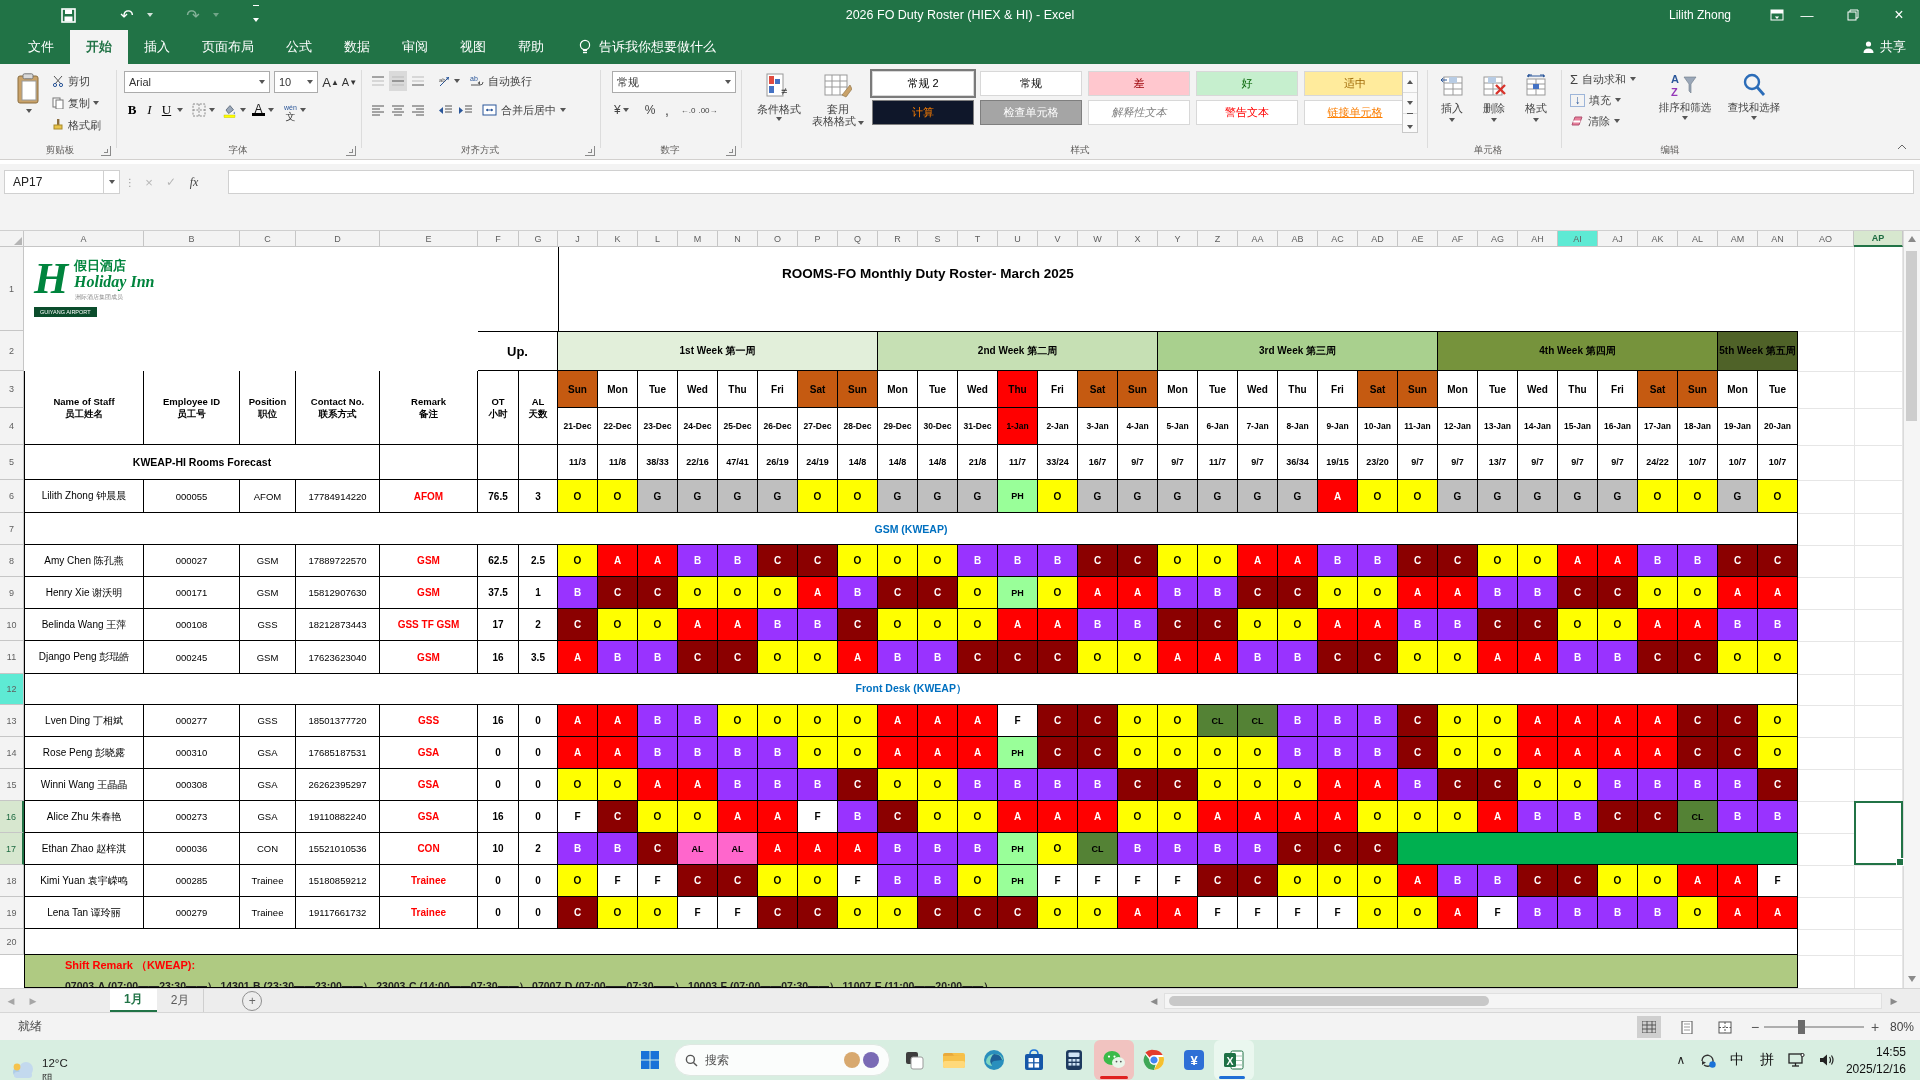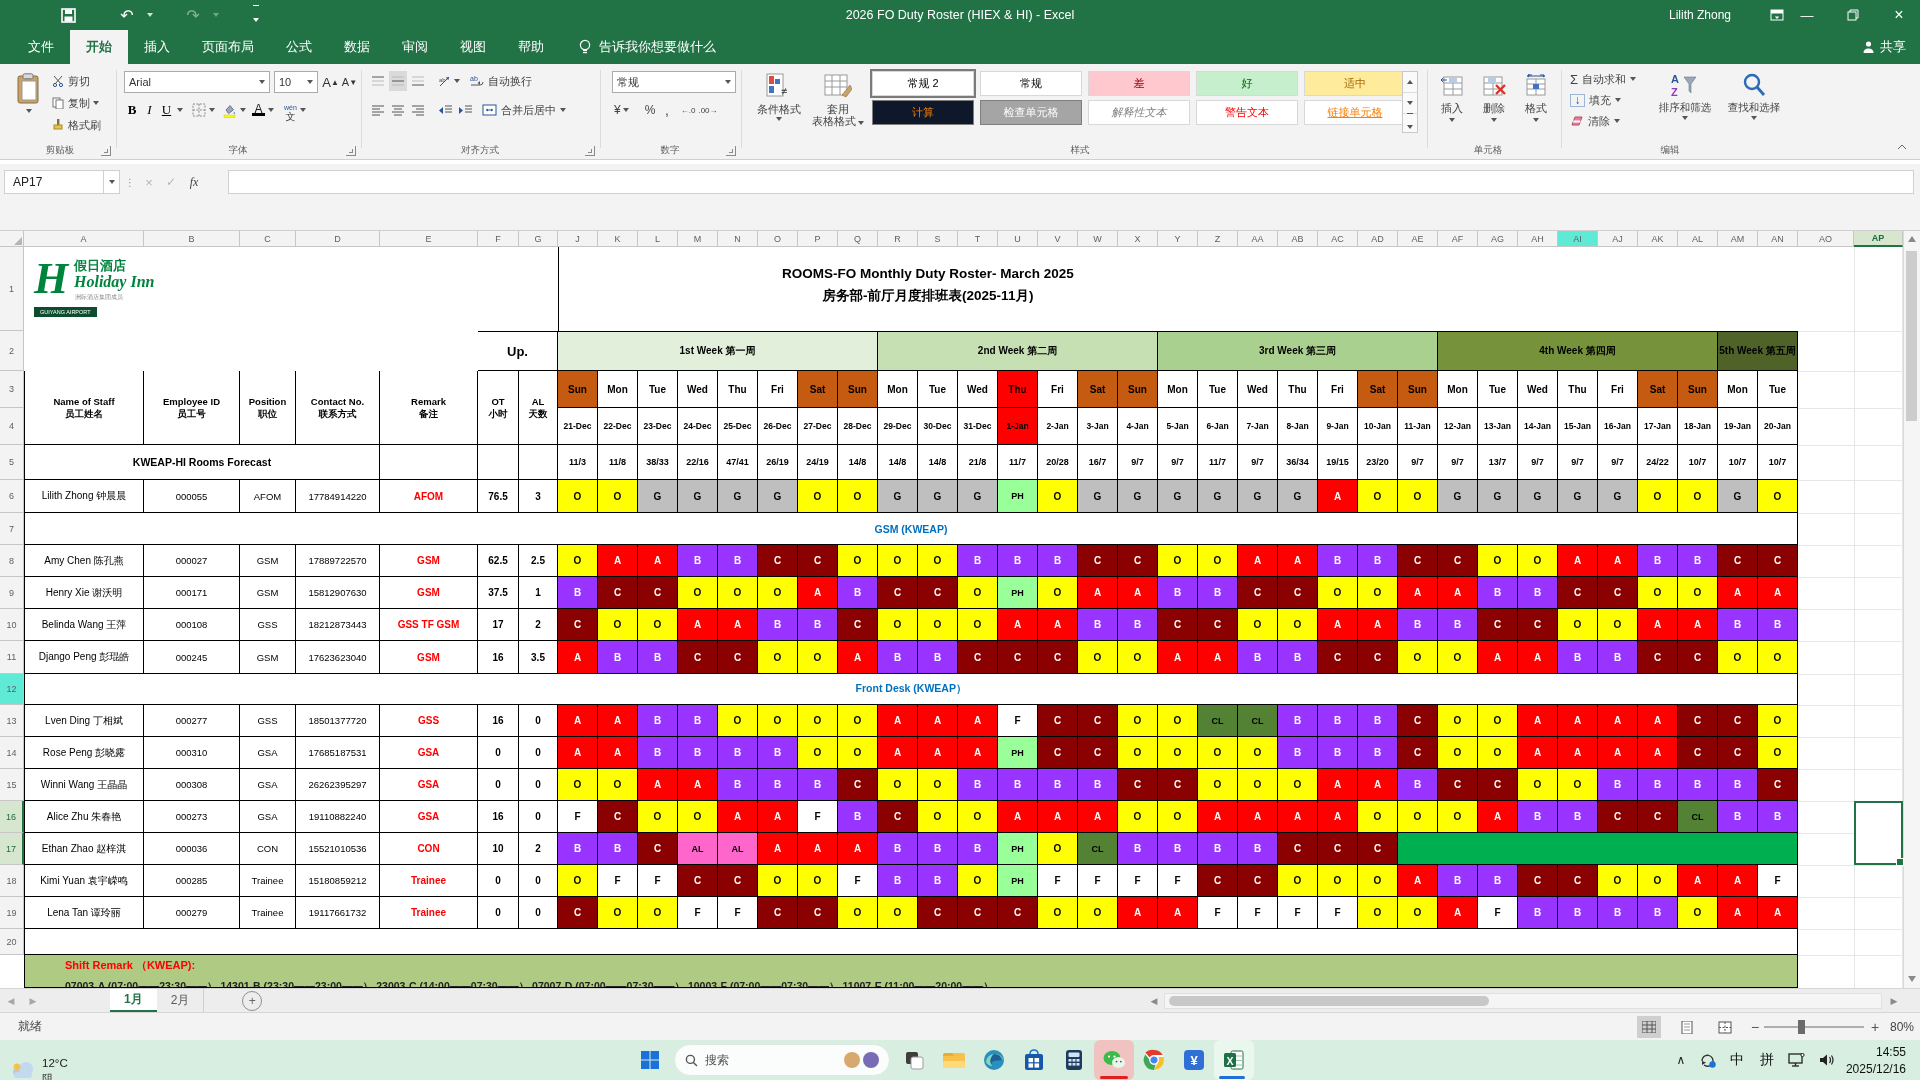--- a/index.html
+++ b/index.html
@@ -592,21 +592,20 @@
       <div style="position: absolute; box-sizing: border-box; left: 1902px; top: 16px; width: 1px; height: 741px; background: rgb(230, 230, 230);"></div>
       <div style="position: absolute; box-sizing: border-box; left: 34px; top: 20px; width: 180px; height: 76px;">
         <div style="position: absolute; left: 0px; top: 2px; font-family: &quot;Liberation Serif&quot;, serif; font-style: italic; font-weight: bold; font-size: 44px; color: rgb(0, 132, 61);">H</div>
         <div style="position: absolute; left: 40px; top: 6px; font-size: 13px; font-weight: bold; color: rgb(0, 132, 61);">假日酒店</div>
         <div style="position: absolute; left: 40px; top: 22px; font-size: 16px; font-weight: bold; font-style: italic; color: rgb(0, 132, 61); font-family: &quot;Liberation Serif&quot;, serif;">Holiday Inn</div>
         <div style="position: absolute; left: 41px; top: 42px; font-size: 6px; color: rgb(138, 138, 138);">洲际酒店集团成员</div>
         <div style="position: absolute; left: 0px; top: 56px; background: rgb(11, 77, 44); color: rgb(255, 255, 255); font-size: 5.5px; padding: 2px 6px;">GUIYANG AIRPORT</div>
       </div>
       <div style="position: absolute; box-sizing: border-box; left: 558px; top: 16px; width: 1px; height: 84px; background: rgb(0, 0, 0);"></div>
       <div style="position: absolute; box-sizing: border-box; left: 558px; top: 34px; width: 740px; height: 16px; display: flex; align-items: center; justify-content: center; font-size: 13.5px; font-weight: bold; color: rgb(0, 0, 0);">ROOMS-FO Monthly Duty Roster- March 2025</div>
-      <div style="position: absolute; box-sizing: border-box; left: 558px; top: 56px; width: 740px; height: 18px; display: flex; align-items: center; justify-content: center; font-size: 13.5px; font-weight: bold; color: rgb(0, 0, 0);">房务部-前厅月度排班表(2025-11月)</div>
       <div style="position: absolute; box-sizing: border-box; left: 478px; top: 100px; width: 80px; height: 40px; display: flex; align-items: center; justify-content: center; overflow: hidden; background: rgb(255, 255, 255); color: rgb(0, 0, 0); font-size: 13px; font-weight: bold; border-right: 1px solid rgb(0, 0, 0); border-bottom: 1px solid rgb(0, 0, 0); border-top: 1px solid rgb(0, 0, 0);">Up.</div>
       <div style="position: absolute; box-sizing: border-box; left: 558px; top: 100px; width: 320px; height: 40px; display: flex; align-items: center; justify-content: center; overflow: hidden; background: rgb(226, 239, 218); color: rgb(0, 0, 0); font-size: 10px; font-weight: bold; border-right: 1px solid rgb(0, 0, 0); border-bottom: 1px solid rgb(0, 0, 0); border-top: 1px solid rgb(0, 0, 0);">1st Week 第一周</div>
       <div style="position: absolute; box-sizing: border-box; left: 878px; top: 100px; width: 280px; height: 40px; display: flex; align-items: center; justify-content: center; overflow: hidden; background: rgb(198, 224, 180); color: rgb(0, 0, 0); font-size: 10px; font-weight: bold; border-right: 1px solid rgb(0, 0, 0); border-bottom: 1px solid rgb(0, 0, 0); border-top: 1px solid rgb(0, 0, 0);">2nd Week 第二周</div>
       <div style="position: absolute; box-sizing: border-box; left: 1158px; top: 100px; width: 280px; height: 40px; display: flex; align-items: center; justify-content: center; overflow: hidden; background: rgb(169, 208, 142); color: rgb(0, 0, 0); font-size: 10px; font-weight: bold; border-right: 1px solid rgb(0, 0, 0); border-bottom: 1px solid rgb(0, 0, 0); border-top: 1px solid rgb(0, 0, 0);">3rd Week 第三周</div>
       <div style="position: absolute; box-sizing: border-box; left: 1438px; top: 100px; width: 280px; height: 40px; display: flex; align-items: center; justify-content: center; overflow: hidden; background: rgb(118, 147, 60); color: rgb(0, 0, 0); font-size: 10px; font-weight: bold; border-right: 1px solid rgb(0, 0, 0); border-bottom: 1px solid rgb(0, 0, 0); border-top: 1px solid rgb(0, 0, 0);">4th Week 第四周</div>
       <div style="position: absolute; box-sizing: border-box; left: 1718px; top: 100px; width: 80px; height: 40px; display: flex; align-items: center; justify-content: center; overflow: hidden; background: rgb(79, 98, 40); color: rgb(0, 0, 0); font-size: 10px; font-weight: bold; border-right: 1px solid rgb(0, 0, 0); border-bottom: 1px solid rgb(0, 0, 0); border-top: 1px solid rgb(0, 0, 0);">5th Week 第五周</div>
       <div style="position: absolute; box-sizing: border-box; left: 24px; top: 140px; width: 120px; height: 74px; display: flex; align-items: center; justify-content: center; overflow: hidden; background: rgb(255, 255, 255); color: rgb(0, 0, 0); font-size: 9.5px; font-weight: bold; border-right: 1px solid rgb(0, 0, 0); border-bottom: 1px solid rgb(0, 0, 0); border-left: 1px solid rgb(0, 0, 0); flex-direction: column; line-height: 12px;">
         <span>Name of Staff</span>
         <span>员工姓名</span>
       </div>
@@ -705,21 +704,21 @@
       <div style="position: absolute; box-sizing: border-box; left: 638px; top: 214px; width: 40px; height: 35px; display: flex; align-items: center; justify-content: center; overflow: hidden; background: rgb(255, 255, 255); color: rgb(0, 0, 0); font-size: 9px; font-weight: bold; border-right: 1px solid rgb(0, 0, 0); border-bottom: 1px solid rgb(0, 0, 0);">38/33</div>
       <div style="position: absolute; box-sizing: border-box; left: 678px; top: 214px; width: 40px; height: 35px; display: flex; align-items: center; justify-content: center; overflow: hidden; background: rgb(255, 255, 255); color: rgb(0, 0, 0); font-size: 9px; font-weight: bold; border-right: 1px solid rgb(0, 0, 0); border-bottom: 1px solid rgb(0, 0, 0);">22/16</div>
       <div style="position: absolute; box-sizing: border-box; left: 718px; top: 214px; width: 40px; height: 35px; display: flex; align-items: center; justify-content: center; overflow: hidden; background: rgb(255, 255, 255); color: rgb(0, 0, 0); font-size: 9px; font-weight: bold; border-right: 1px solid rgb(0, 0, 0); border-bottom: 1px solid rgb(0, 0, 0);">47/41</div>
       <div style="position: absolute; box-sizing: border-box; left: 758px; top: 214px; width: 40px; height: 35px; display: flex; align-items: center; justify-content: center; overflow: hidden; background: rgb(255, 255, 255); color: rgb(0, 0, 0); font-size: 9px; font-weight: bold; border-right: 1px solid rgb(0, 0, 0); border-bottom: 1px solid rgb(0, 0, 0);">26/19</div>
       <div style="position: absolute; box-sizing: border-box; left: 798px; top: 214px; width: 40px; height: 35px; display: flex; align-items: center; justify-content: center; overflow: hidden; background: rgb(255, 255, 255); color: rgb(0, 0, 0); font-size: 9px; font-weight: bold; border-right: 1px solid rgb(0, 0, 0); border-bottom: 1px solid rgb(0, 0, 0);">24/19</div>
       <div style="position: absolute; box-sizing: border-box; left: 838px; top: 214px; width: 40px; height: 35px; display: flex; align-items: center; justify-content: center; overflow: hidden; background: rgb(255, 255, 255); color: rgb(0, 0, 0); font-size: 9px; font-weight: bold; border-right: 1px solid rgb(0, 0, 0); border-bottom: 1px solid rgb(0, 0, 0);">14/8</div>
       <div style="position: absolute; box-sizing: border-box; left: 878px; top: 214px; width: 40px; height: 35px; display: flex; align-items: center; justify-content: center; overflow: hidden; background: rgb(255, 255, 255); color: rgb(0, 0, 0); font-size: 9px; font-weight: bold; border-right: 1px solid rgb(0, 0, 0); border-bottom: 1px solid rgb(0, 0, 0);">14/8</div>
       <div style="position: absolute; box-sizing: border-box; left: 918px; top: 214px; width: 40px; height: 35px; display: flex; align-items: center; justify-content: center; overflow: hidden; background: rgb(255, 255, 255); color: rgb(0, 0, 0); font-size: 9px; font-weight: bold; border-right: 1px solid rgb(0, 0, 0); border-bottom: 1px solid rgb(0, 0, 0);">14/8</div>
       <div style="position: absolute; box-sizing: border-box; left: 958px; top: 214px; width: 40px; height: 35px; display: flex; align-items: center; justify-content: center; overflow: hidden; background: rgb(255, 255, 255); color: rgb(0, 0, 0); font-size: 9px; font-weight: bold; border-right: 1px solid rgb(0, 0, 0); border-bottom: 1px solid rgb(0, 0, 0);">21/8</div>
       <div style="position: absolute; box-sizing: border-box; left: 998px; top: 214px; width: 40px; height: 35px; display: flex; align-items: center; justify-content: center; overflow: hidden; background: rgb(255, 255, 255); color: rgb(0, 0, 0); font-size: 9px; font-weight: bold; border-right: 1px solid rgb(0, 0, 0); border-bottom: 1px solid rgb(0, 0, 0);">11/7</div>
-      <div style="position: absolute; box-sizing: border-box; left: 1038px; top: 214px; width: 40px; height: 35px; display: flex; align-items: center; justify-content: center; overflow: hidden; background: rgb(255, 255, 255); color: rgb(0, 0, 0); font-size: 9px; font-weight: bold; border-right: 1px solid rgb(0, 0, 0); border-bottom: 1px solid rgb(0, 0, 0);">20/28</div>
+      <div style="position: absolute; box-sizing: border-box; left: 1038px; top: 214px; width: 40px; height: 35px; display: flex; align-items: center; justify-content: center; overflow: hidden; background: rgb(255, 255, 255); color: rgb(0, 0, 0); font-size: 9px; font-weight: bold; border-right: 1px solid rgb(0, 0, 0); border-bottom: 1px solid rgb(0, 0, 0);">33/24</div>
       <div style="position: absolute; box-sizing: border-box; left: 1078px; top: 214px; width: 40px; height: 35px; display: flex; align-items: center; justify-content: center; overflow: hidden; background: rgb(255, 255, 255); color: rgb(0, 0, 0); font-size: 9px; font-weight: bold; border-right: 1px solid rgb(0, 0, 0); border-bottom: 1px solid rgb(0, 0, 0);">16/7</div>
       <div style="position: absolute; box-sizing: border-box; left: 1118px; top: 214px; width: 40px; height: 35px; display: flex; align-items: center; justify-content: center; overflow: hidden; background: rgb(255, 255, 255); color: rgb(0, 0, 0); font-size: 9px; font-weight: bold; border-right: 1px solid rgb(0, 0, 0); border-bottom: 1px solid rgb(0, 0, 0);">9/7</div>
       <div style="position: absolute; box-sizing: border-box; left: 1158px; top: 214px; width: 40px; height: 35px; display: flex; align-items: center; justify-content: center; overflow: hidden; background: rgb(255, 255, 255); color: rgb(0, 0, 0); font-size: 9px; font-weight: bold; border-right: 1px solid rgb(0, 0, 0); border-bottom: 1px solid rgb(0, 0, 0);">9/7</div>
       <div style="position: absolute; box-sizing: border-box; left: 1198px; top: 214px; width: 40px; height: 35px; display: flex; align-items: center; justify-content: center; overflow: hidden; background: rgb(255, 255, 255); color: rgb(0, 0, 0); font-size: 9px; font-weight: bold; border-right: 1px solid rgb(0, 0, 0); border-bottom: 1px solid rgb(0, 0, 0);">11/7</div>
       <div style="position: absolute; box-sizing: border-box; left: 1238px; top: 214px; width: 40px; height: 35px; display: flex; align-items: center; justify-content: center; overflow: hidden; background: rgb(255, 255, 255); color: rgb(0, 0, 0); font-size: 9px; font-weight: bold; border-right: 1px solid rgb(0, 0, 0); border-bottom: 1px solid rgb(0, 0, 0);">9/7</div>
       <div style="position: absolute; box-sizing: border-box; left: 1278px; top: 214px; width: 40px; height: 35px; display: flex; align-items: center; justify-content: center; overflow: hidden; background: rgb(255, 255, 255); color: rgb(0, 0, 0); font-size: 9px; font-weight: bold; border-right: 1px solid rgb(0, 0, 0); border-bottom: 1px solid rgb(0, 0, 0);">36/34</div>
       <div style="position: absolute; box-sizing: border-box; left: 1318px; top: 214px; width: 40px; height: 35px; display: flex; align-items: center; justify-content: center; overflow: hidden; background: rgb(255, 255, 255); color: rgb(0, 0, 0); font-size: 9px; font-weight: bold; border-right: 1px solid rgb(0, 0, 0); border-bottom: 1px solid rgb(0, 0, 0);">19/15</div>
       <div style="position: absolute; box-sizing: border-box; left: 1358px; top: 214px; width: 40px; height: 35px; display: flex; align-items: center; justify-content: center; overflow: hidden; background: rgb(255, 255, 255); color: rgb(0, 0, 0); font-size: 9px; font-weight: bold; border-right: 1px solid rgb(0, 0, 0); border-bottom: 1px solid rgb(0, 0, 0);">23/20</div>
       <div style="position: absolute; box-sizing: border-box; left: 1398px; top: 214px; width: 40px; height: 35px; display: flex; align-items: center; justify-content: center; overflow: hidden; background: rgb(255, 255, 255); color: rgb(0, 0, 0); font-size: 9px; font-weight: bold; border-right: 1px solid rgb(0, 0, 0); border-bottom: 1px solid rgb(0, 0, 0);">9/7</div>
       <div style="position: absolute; box-sizing: border-box; left: 1438px; top: 214px; width: 40px; height: 35px; display: flex; align-items: center; justify-content: center; overflow: hidden; background: rgb(255, 255, 255); color: rgb(0, 0, 0); font-size: 9px; font-weight: bold; border-right: 1px solid rgb(0, 0, 0); border-bottom: 1px solid rgb(0, 0, 0);">9/7</div>

